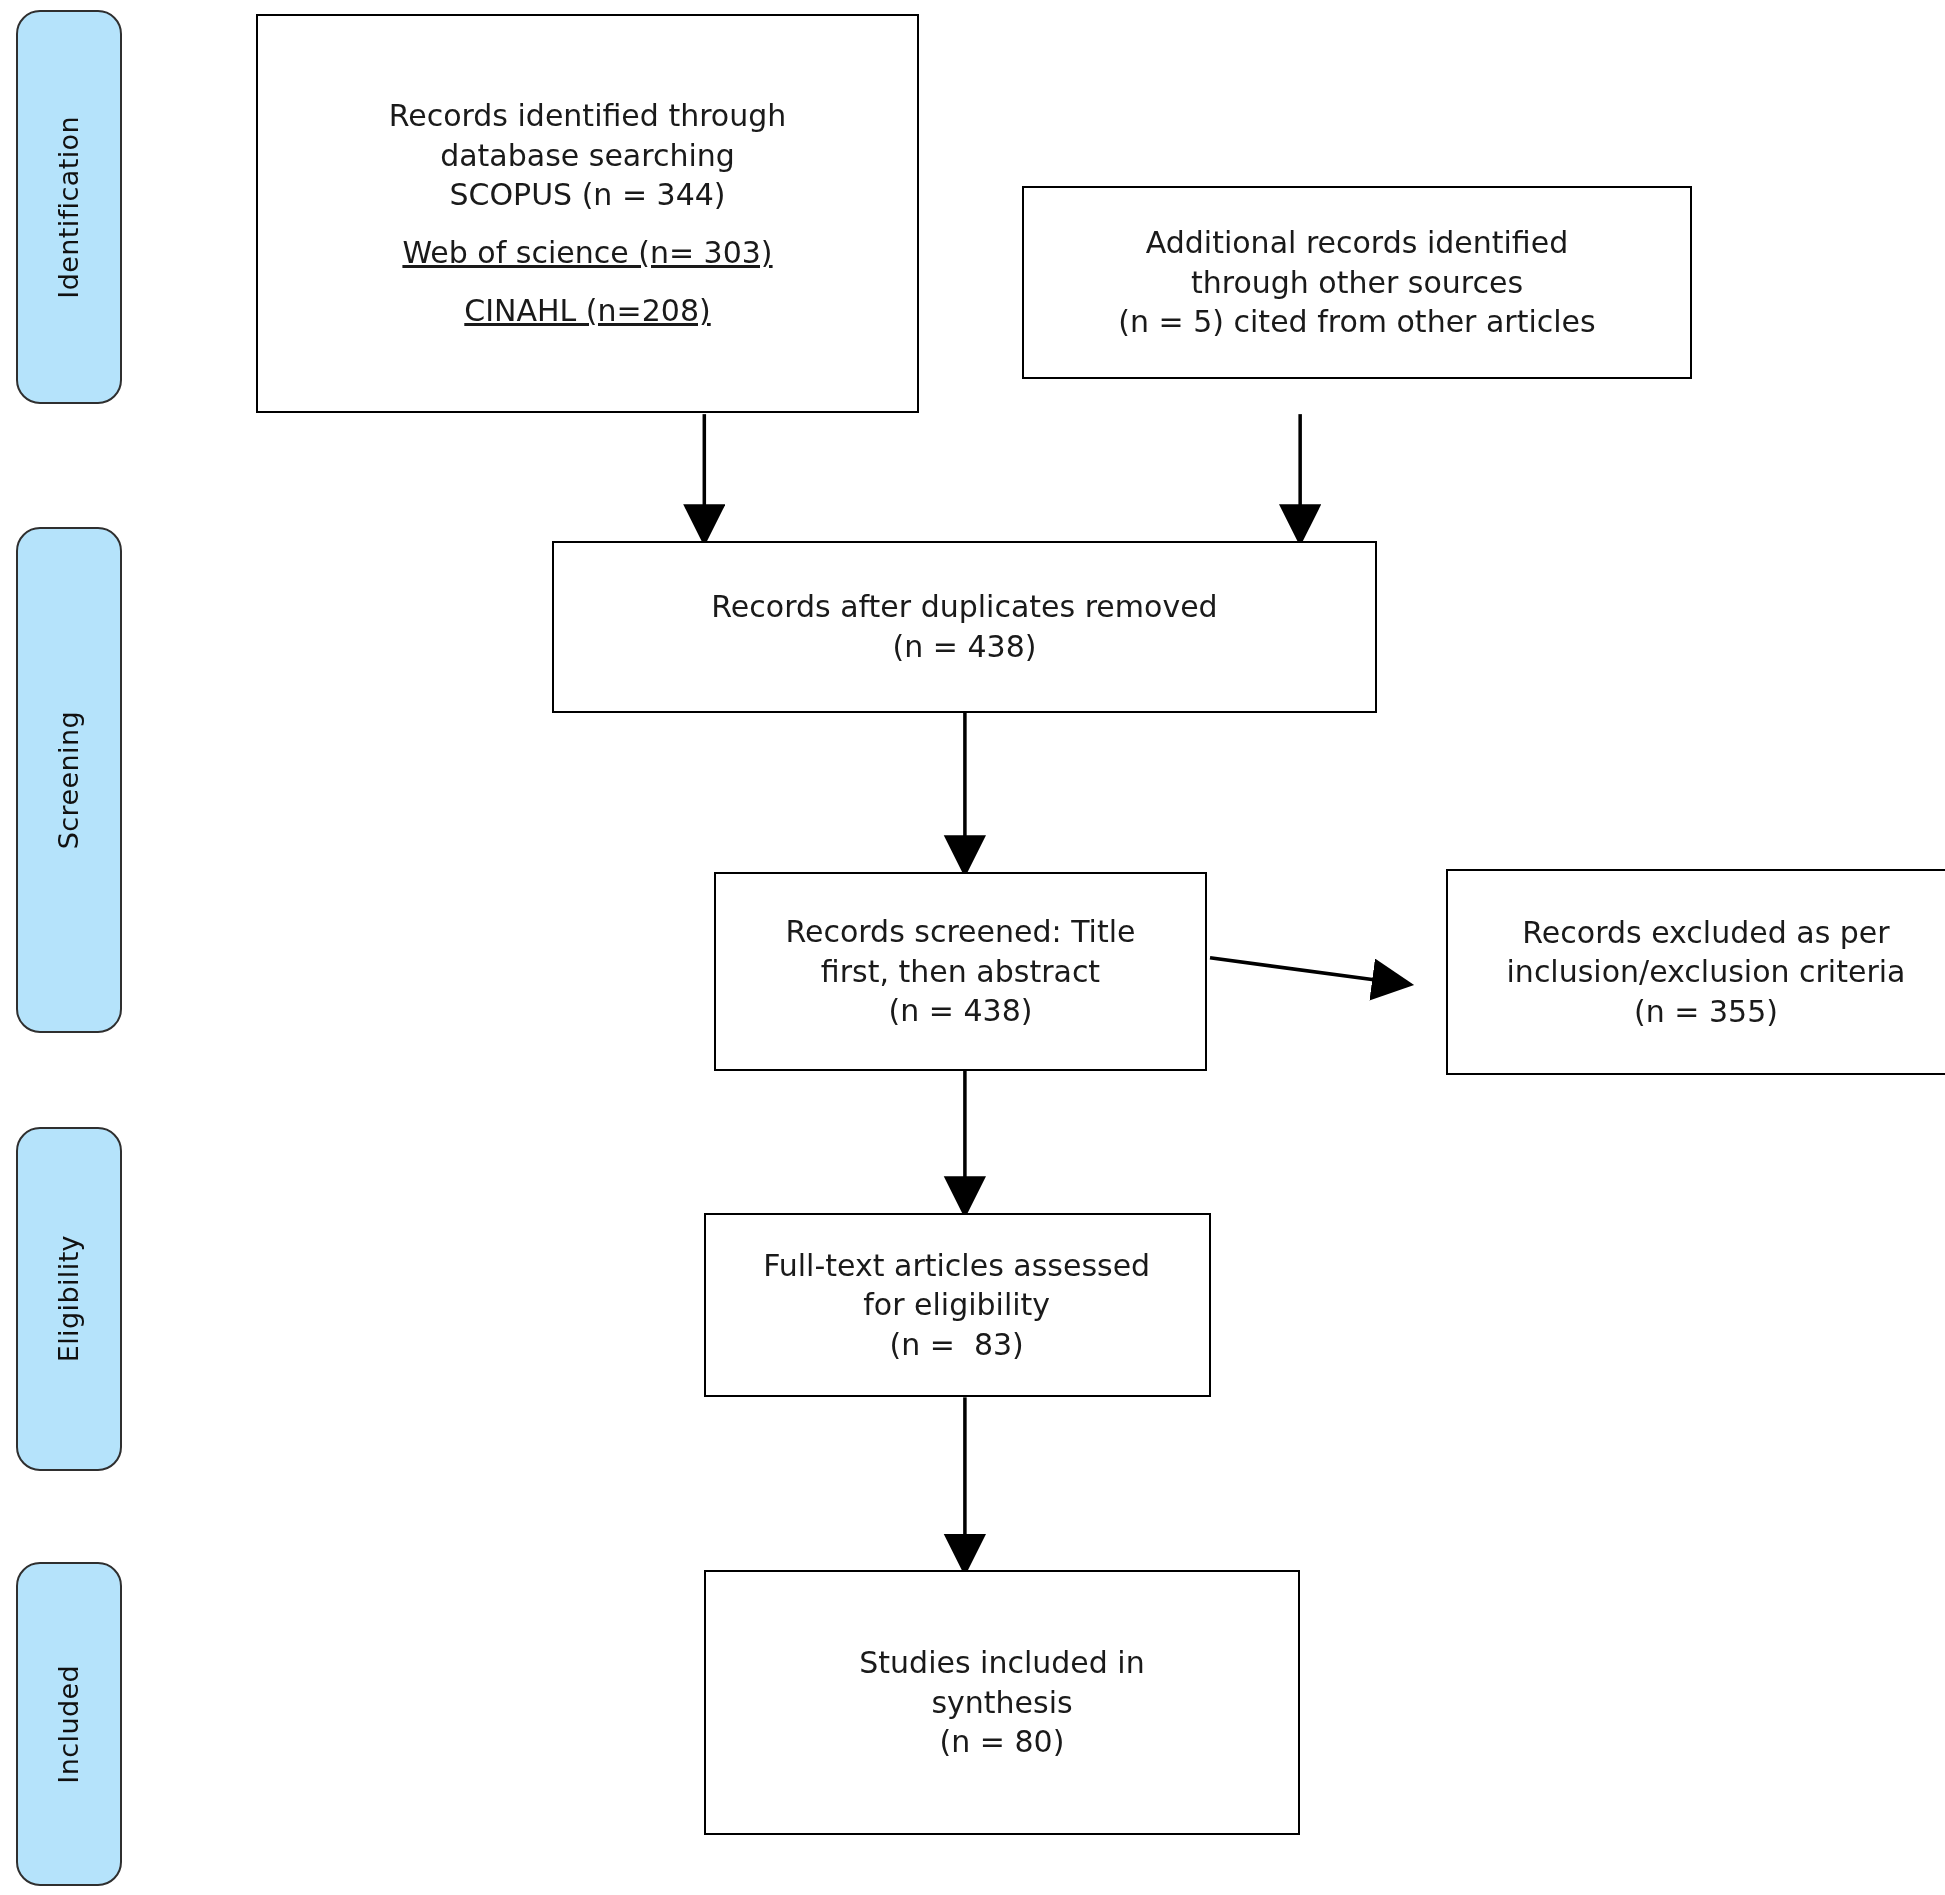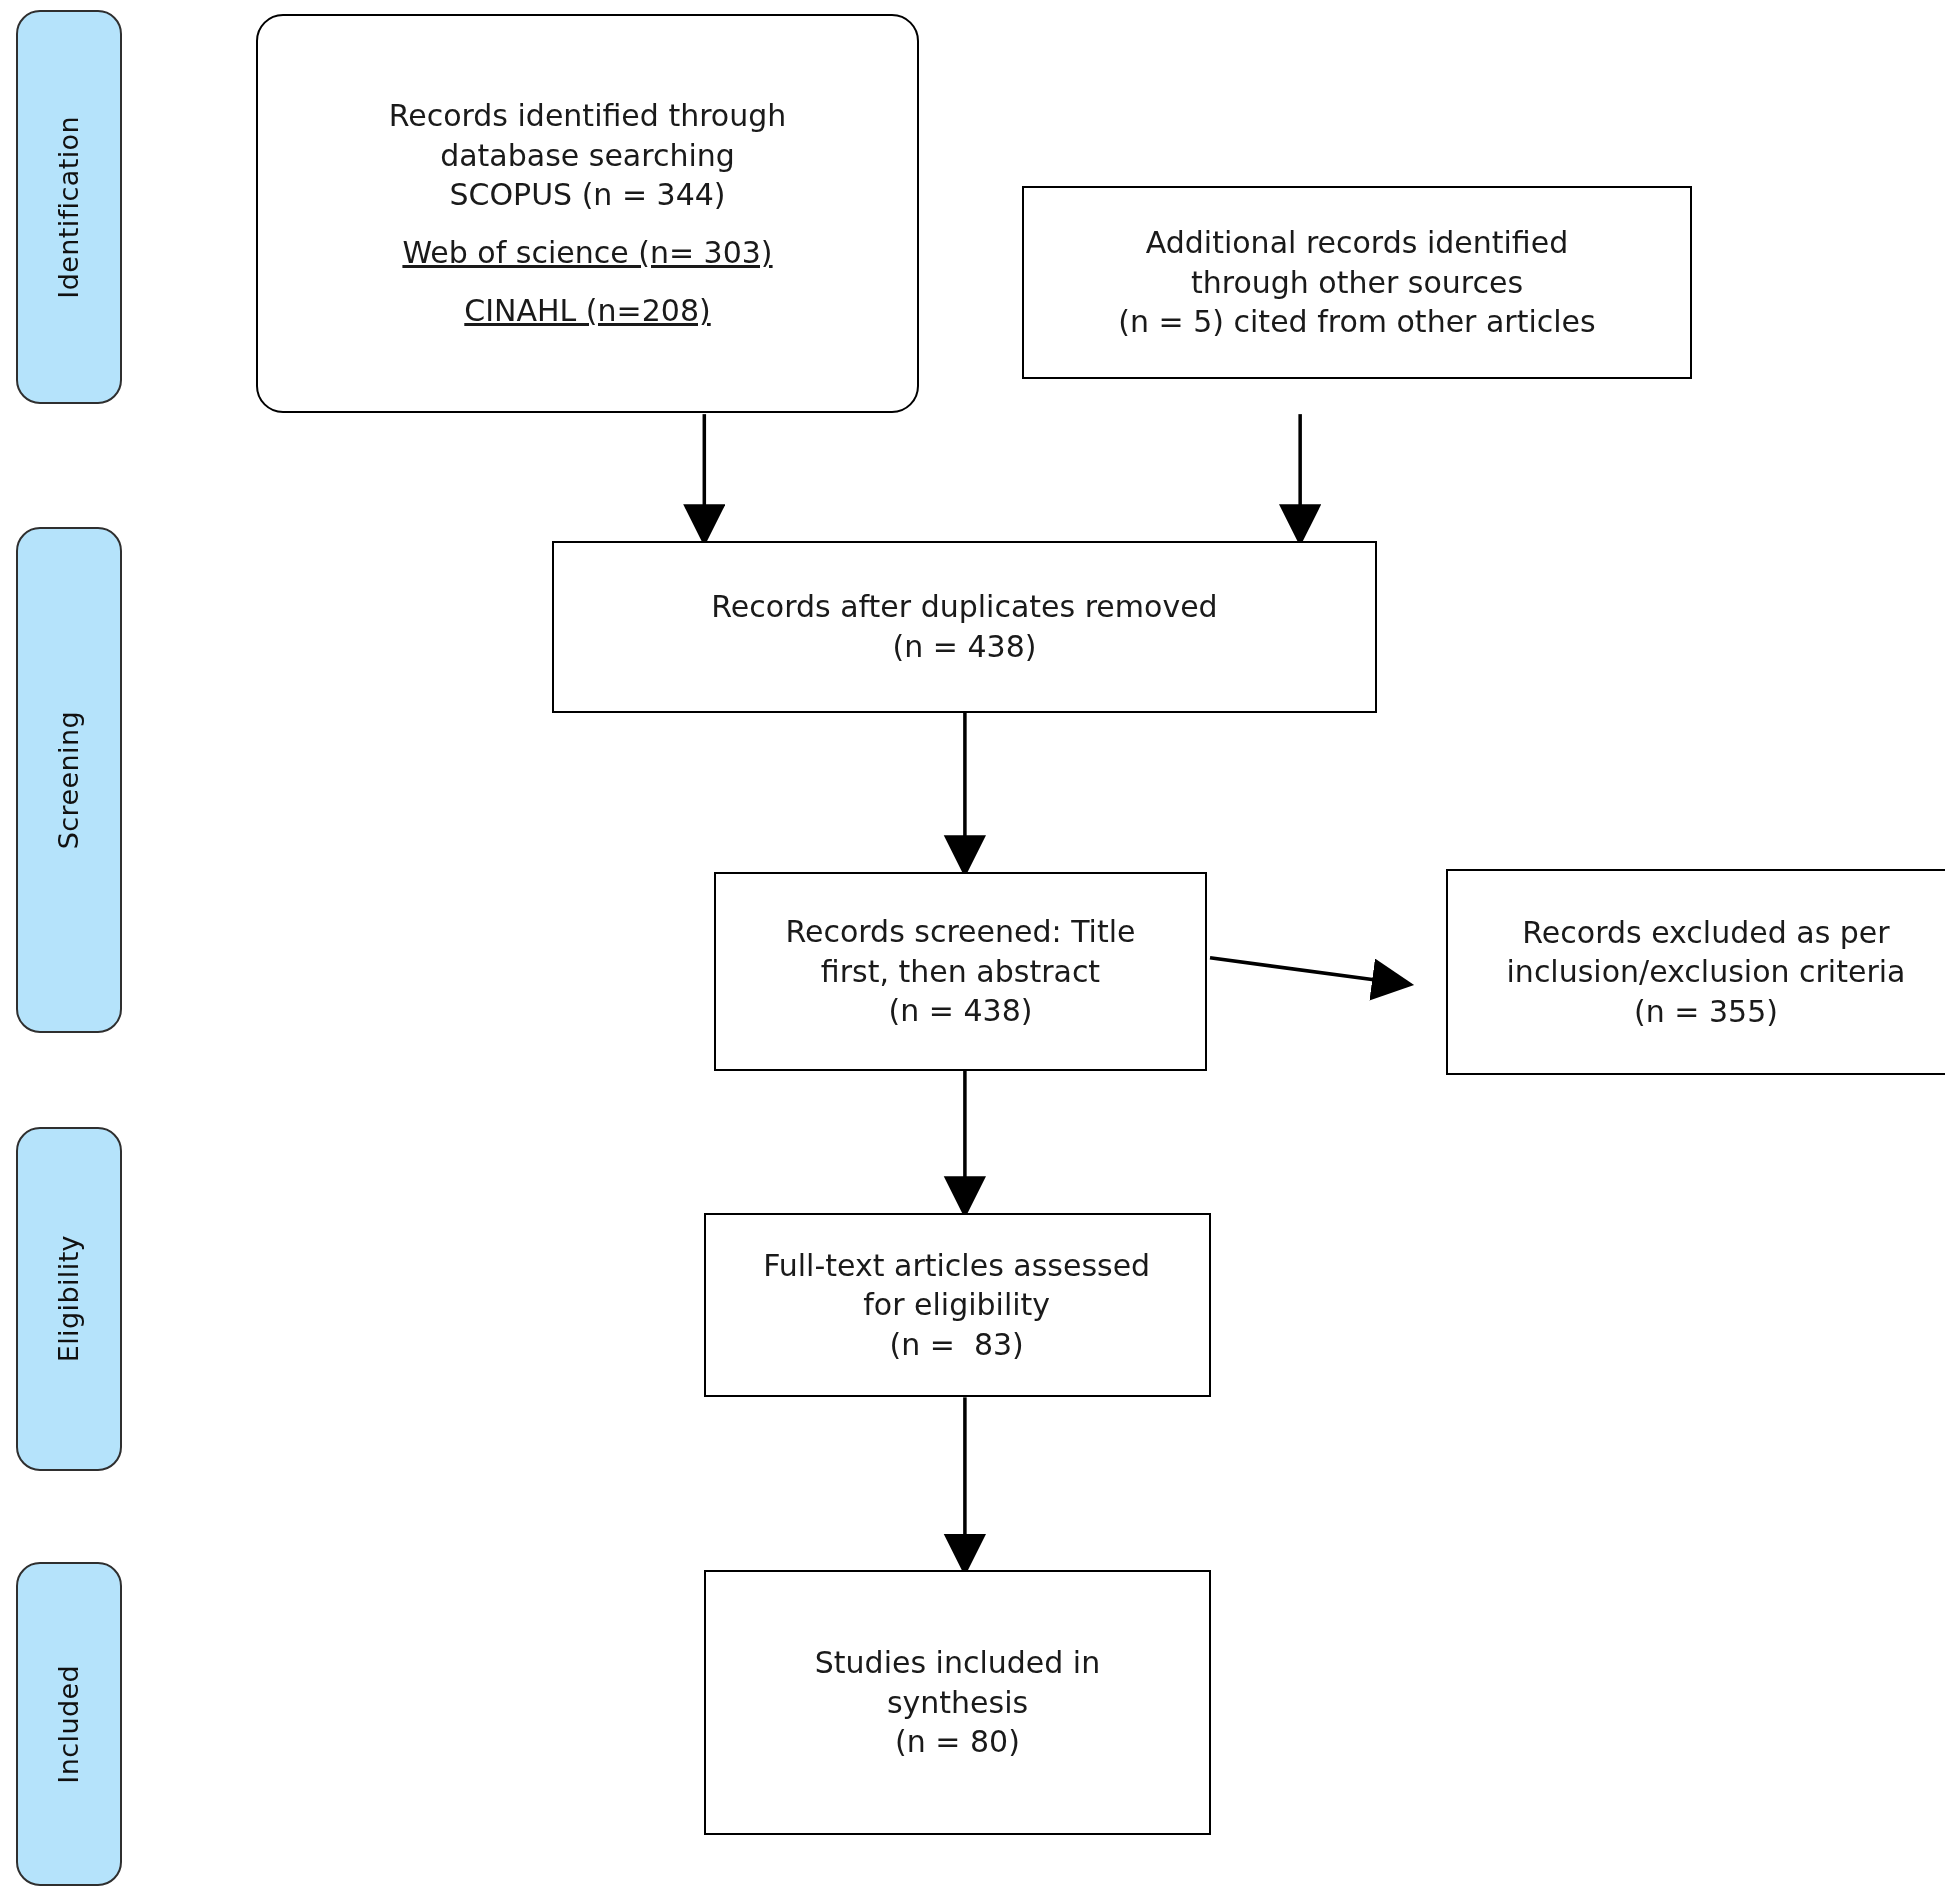--- a/index.html
+++ b/index.html
@@ -104,21 +104,21 @@
 
     <line x1="1370" y1="1012" x2="1370" y2="1226" stroke="#000000" stroke-width="5" marker-end="url(#ah)"></line>
 
     <line x1="1718" y1="1360" x2="1988" y2="1396" stroke="#000000" stroke-width="5" marker-end="url(#ah)"></line>
 
     <line x1="1370" y1="1520" x2="1370" y2="1710" stroke="#000000" stroke-width="5" marker-end="url(#ah)"></line>
 
     <line x1="1370" y1="1984" x2="1370" y2="2218" stroke="#000000" stroke-width="5" marker-end="url(#ah)"></line>
   </svg>
 
-  <div class="box" style="left:256px; top:14px; width:663px; height:399px;border-radius:27px;">
+  <div class="box" style="left:256px; top:14px; width:663px; height:399px;">
     <div class="line">Records identified through</div>
     <div class="line">database searching</div>
     <div class="line">SCOPUS (n = 344)</div>
     <div class="line gap">Web of science (n= 303)</div>
     <div class="line gap">CINAHL (n=208)</div>
   </div>
 
   <div class="box" style="left:1022px; top:186px; width:670px; height:193px;text-align:center;">
     <div class="line">Additional records identified</div>
     <div class="line">through other sources</div>
@@ -141,20 +141,20 @@
     <div class="line">inclusion/exclusion criteria</div>
     <div class="line">(n = 355)</div>
   </div>
 
   <div class="box" style="left:704px; top:1213px; width:507px; height:184px;padding-left:11px;">
     <div class="line">Full-text articles assessed</div>
     <div class="line">for eligibility</div>
     <div class="line">(n =  83)</div>
   </div>
 
-  <div class="box" style="left:704px; top:1570px; width:507px; height:265px;">
+  <div class="box" style="left:704px; top:1570px; width:596px; height:265px;">
     <div class="line">Studies included in</div>
     <div class="line">synthesis</div>
     <div class="line">(n = 80)</div>
   </div>
 
 </div>
 
 
 </body></html>

